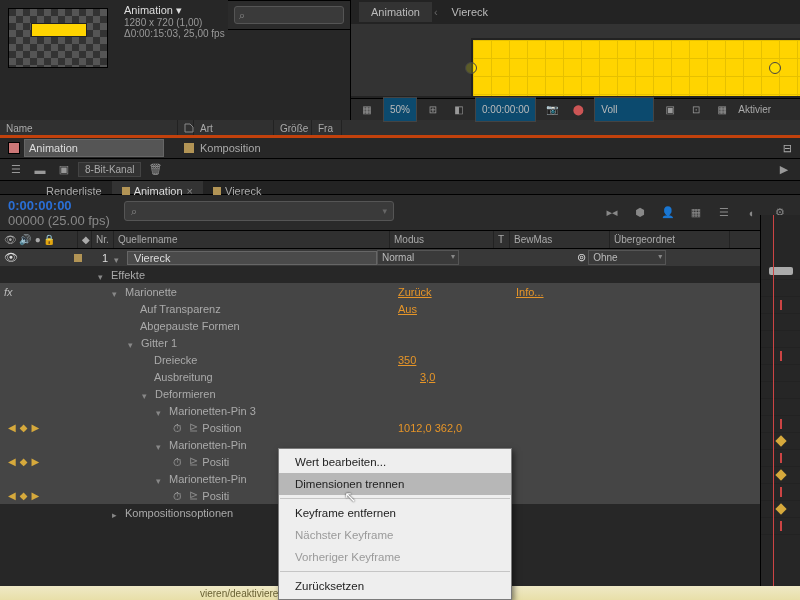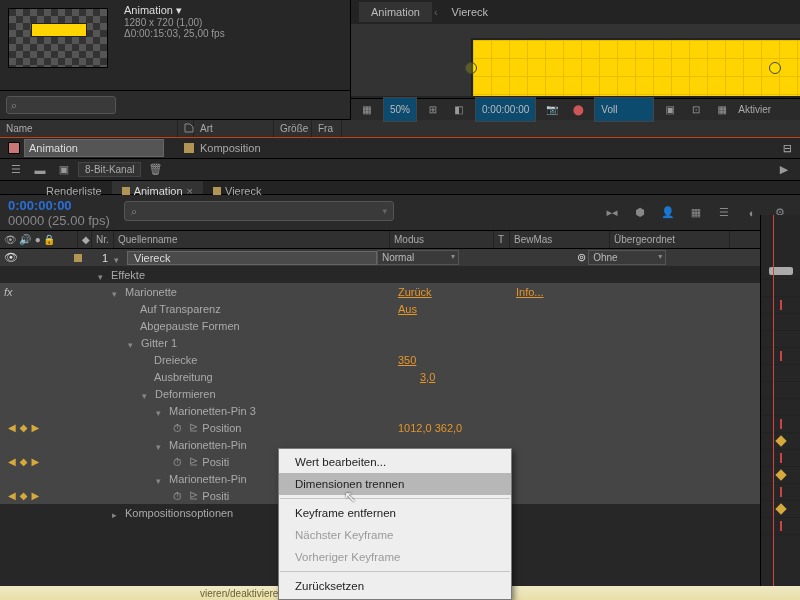--- a/index.html
+++ b/index.html
@@ -17,21 +17,21 @@
 .viewer-tabs .sep { color: #666; padding: 4px 2px; }
 .canvas { position: absolute; left: 0; top: 24px; right: 0; bottom: 24px; background: #333; overflow: hidden; }
 .shape { position: absolute; left: 120px; top: 14px; width: 500px; height: 60px; background: #ffd400; border: 2px solid #222; background-image: linear-gradient(#e6c000 1px, transparent 1px), linear-gradient(90deg, #e6c000 1px, transparent 1px); background-size: 18px 18px; }
 .pin { width: 12px; height: 12px; border: 1px solid #444; border-radius: 50%; position: absolute; background: rgba(255,255,0,.2); }
 .pin.p1 { left: -8px; top: 22px; }
 .pin.p2 { left: 296px; top: 22px; }
 .viewer-foot { position: absolute; bottom: 0; left: 0; right: 0; height: 22px; background: #2a2a2a; display: flex; align-items: center; gap: 6px; padding: 0 6px; border-top: 1px solid #000; font-size: 10px; }
 .vf-item { padding: 6px 6px; background: #0c4a6e; border: 1px solid #444; color: #bbb; }
 .project-bar { display: flex; align-items: center; height: 30px; background: #2b2b2b; border-top: 1px solid #000; border-bottom: 1px solid #000; padding: 2px 6px; gap: 6px; }
 .search-box { width: 110px; height: 18px; background: #3a3a3a; border: 1px solid #555; border-radius: 3px; display: flex; align-items: center; padding: 0 4px; color: #888; }
-.project-header { display: flex; height: 18px; background: #303030; border-bottom: 1px solid #c2410c; font-size: 10px; color: #aaa; }
+.project-header { display: flex; height: 18px; background: #303030; border-bottom: 3px solid #c2410c; font-size: 10px; color: #aaa; }
 .ph-cell { padding: 3px 6px; border-right: 1px solid #222; }
 .project-row { display: flex; height: 20px; align-items: center; padding: 0 4px; }
 .comp-icon { width: 12px; height: 12px; background: #c77; margin: 0 4px; border: 1px solid #000; }
 .animation-sel { background: #555; color: #ddd; padding: 2px 4px; width: 140px; border: 1px solid #666; }
 .project-foot { display: flex; height: 22px; align-items: center; padding: 0 6px; gap: 4px; border-top: 1px solid #000; }
 .icon-btn { width: 20px; height: 18px; display: flex; align-items: center; justify-content: center; color: #999; }
 .bitdepth { background: #333; padding: 1px 6px; border: 1px solid #444; color: #aaa; font-size: 10px; }
 .timeline-tabs { display: flex; height: 15px; background: #232323; border-top: 1px solid #000; border-bottom: 1px solid #000; padding-left: 36px; }
 .tl-tab { padding: 4px 10px; color: #aaa; font-size: 11px; position: relative; }
 .tl-tab.active { background: #333; color: #ddd; }
@@ -72,21 +72,21 @@
 .cursor { position: absolute; left: 344px; top: 488px; z-index: 200; font-size: 15px; color: #fff; text-shadow: 0 0 2px #000; pointer-events: none; }
 .footer-hint { position: absolute; left: 0; bottom: 0; width: 100%; height: 14px; background: linear-gradient(#efe9c6, #e8dfa8); color: #6a6235; font-size: 10px; display: flex; align-items: center; padding-left: 200px; }
 .dropdowns { display: flex; align-items: center; gap: 2px; }
 .dd { background: #3a3a3a; border: 1px solid #555; padding: 1px 14px 1px 4px; color: #bbb; font-size: 10px; position: relative; }
 .dd::after { content: "▾"; position: absolute; right: 3px; font-size: 8px; color: #888; }
 </style>
 </head>
 <body>
 
 <div class="top-row">
-  <div style="display:flex;flex-direction:column;width:350px;">
+  <div style="display:flex;flex-direction:row;width:350px;">
     <div style="display:flex;">
       <div class="project-preview">
         <div class="thumb">
             <div class="thumb-rect"></div>
           </div>
       </div>
       <div class="comp-info">
         <div class="comp-name">Animation ▾</div>
         <div class="comp-meta">1280 x 720 (1,00)</div>
         <div class="comp-meta">Δ0:00:15:03, 25,00 fps</div>

